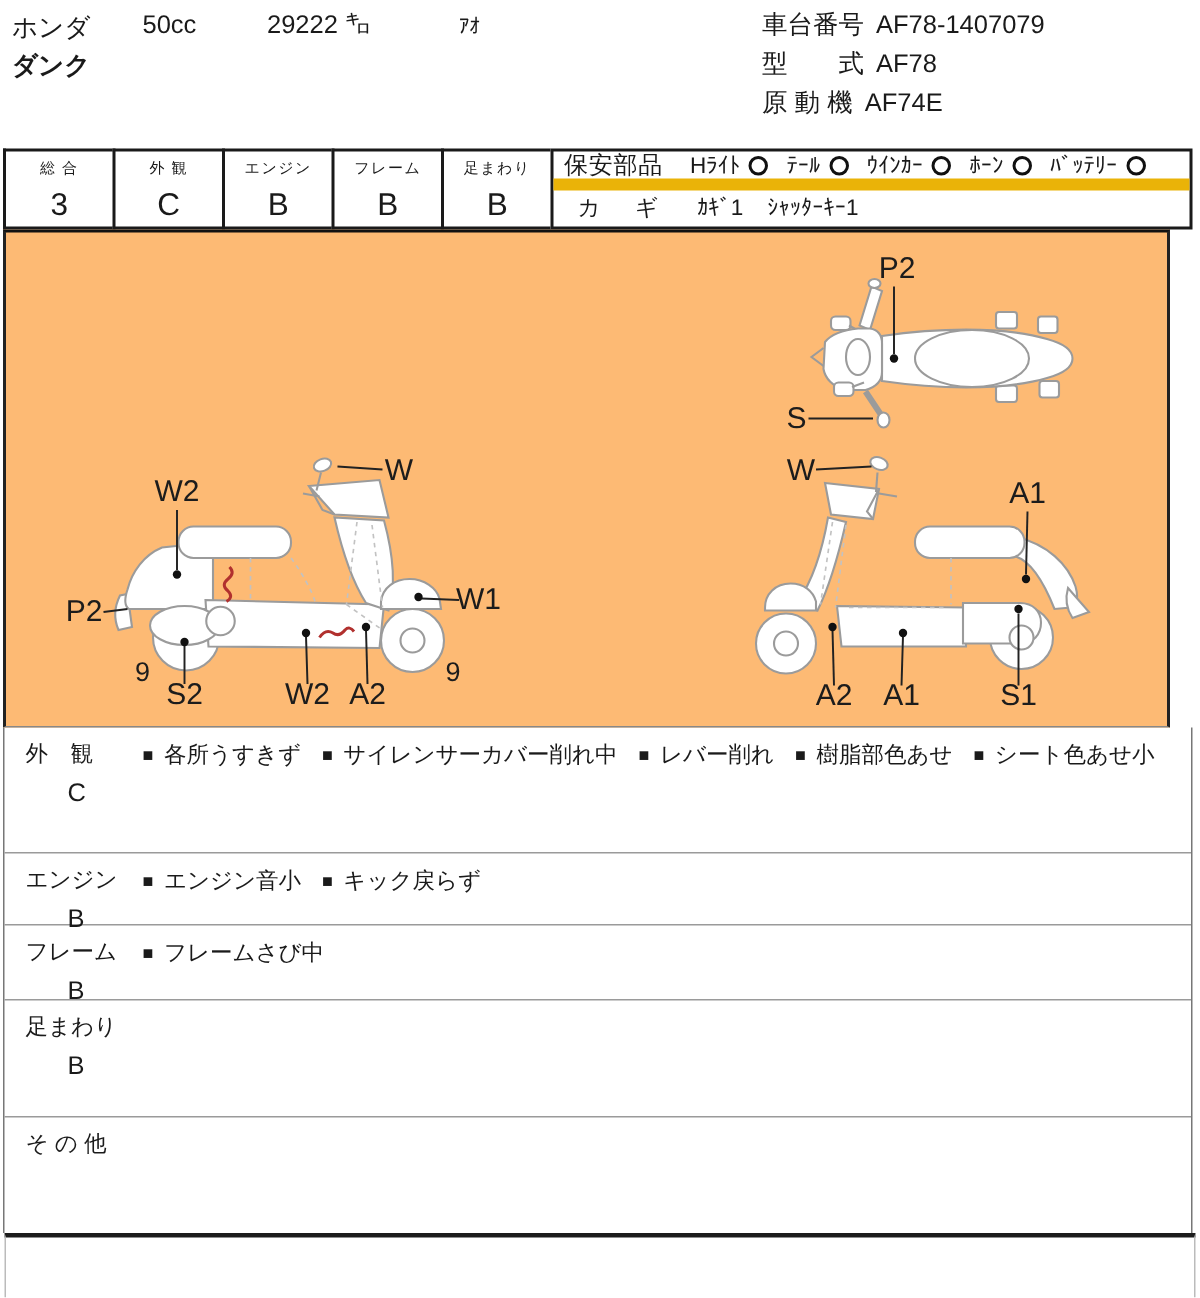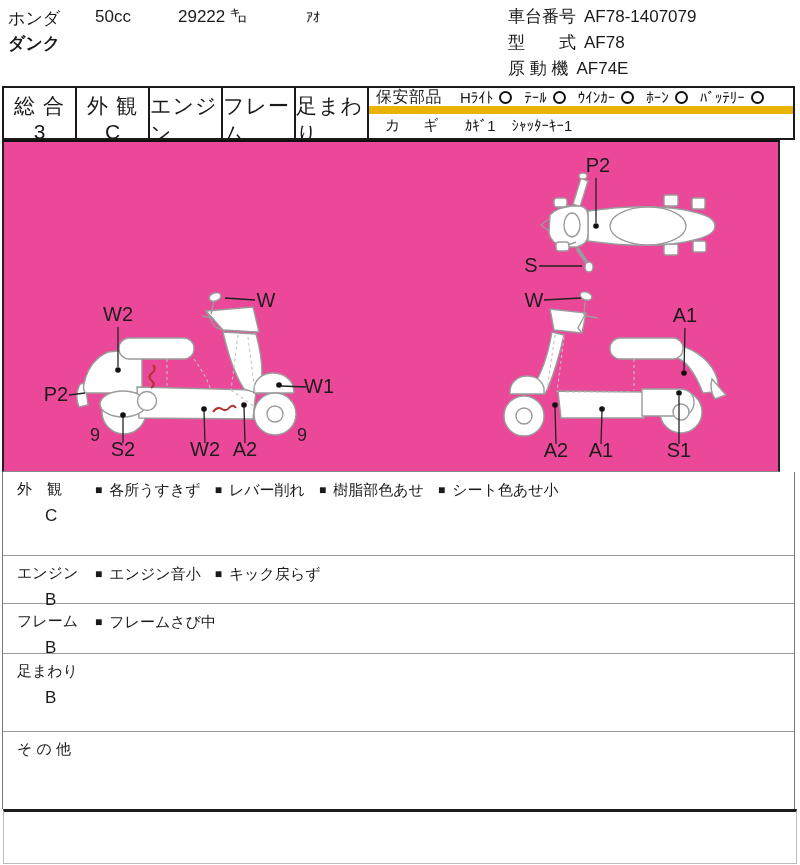--- a/index.html
+++ b/index.html
@@ -3,56 +3,56 @@
 <meta charset="utf-8">
 <style>
   * { margin:0; padding:0; box-sizing:border-box; }
   html,body { background:#fff; }
   .sheet {
     position:relative; width:800px; height:865px; background:#fff;
     font-family:"Liberation Sans","DejaVu Sans",sans-serif; color:#1a1a1a;
     overflow:hidden;
   }
   
-  .header { position:relative; height:86px; font-size:17px; }
+  .header { position:relative; height:99px; font-size:17px; }
   .header .pos { position:absolute; white-space:nowrap; }
   #h-maker  { left:8px;  top:7px; }
   #h-cc     { left:95px; top:7px; }
   #h-km     { left:178px;top:7px; }
   #h-color  { left:306px;top:9px; font-size:14px; }
   #h-model  { left:8px;  top:32px;font-weight:bold; }
   .h-right-row { left:508px; }
   #h-chassis { top:5px; }
   #h-type    { top:31px; }
   #h-engine  { top:57px; }
   .h-val { margin-left:8px; }
   
   .scorebar { display:flex; height:54px; margin:0 5px 0 2px; }
   .score-cells { display:flex; }
   .score-cell {
     width:73px; border:2px solid #1a1a1a; border-right:none;
     display:flex; flex-direction:column; align-items:center;
     justify-content:space-between; padding:4px 0 2px;
   }
-  .score-label { font-size:21px; letter-spacing:1px; }
+  .score-label { font-size:10px; letter-spacing:1px; }
   .score-value { font-size:21px; }
   .safety-box { flex:1; border:2px solid #1a1a1a; }
   .safety-row1 { height:26px; border-bottom:8px solid #eab308; display:flex; align-items:center; padding-left:7px; }
   .safety-title { font-size:16px; margin-right:6px; letter-spacing:0.5px; }
   #safety-items { display:flex; align-items:center; flex:1; }
   .safety-item { display:flex; align-items:center; gap:6px; margin-left:12px; font-size:15px; white-space:nowrap; }
   .circle-mark { width:13px; height:13px; border:2px solid #111; border-radius:50%; display:inline-block; }
   .safety-row2 { height:22px; display:flex; align-items:center; padding-left:16px; font-size:15px; }
   .keys-label { letter-spacing:4px; margin-right:22px; }
   .keys-val { margin-right:16px; white-space:nowrap; }
   
   .diagram-box {
     position:relative; height:332px; margin:0 20px 0 2px;
     border:2px solid #222; border-top:2px solid #111; border-bottom:1px solid #888;
-    background:#ec4899;
+    background:#fdba74;
   }
   .diagram-box svg { position:absolute; overflow:visible; }
   #svg-top   { left:498px; top:6px; }
   #svg-left  { left:38px;  top:138px; }
   #svg-right { left:478px; top:138px; }
   .dg-label { font-size:20px; fill:#1c1c1c; font-family:"Liberation Sans","DejaVu Sans",sans-serif; }
   .dg-label-s { font-size:18px; fill:#1c1c1c; font-family:"Liberation Sans","DejaVu Sans",sans-serif; }
   
   .notes { margin:0 5px 0 2px; border-left:1px solid #777; border-right:1px solid #777; }
   .note-row { display:flex; border-bottom:1px solid #9a9a9a; }
@@ -284,20 +284,21 @@
   </div>
 
   <div class="notes" id="notes-rows">
       <div class="note-row">
         <div class="note-head">
           <div class="note-label">外　観</div>
           <div class="note-grade">C</div>
         </div>
         <div class="note-items">
           <span class="note-item"><span class="bullet">■</span><span>各所うすきず</span></span>
+          <span class="note-item"><span class="bullet">■</span><span>サイレンサーカバー削れ中</span></span>
           <span class="note-item"><span class="bullet">■</span><span>レバー削れ</span></span>
           <span class="note-item"><span class="bullet">■</span><span>樹脂部色あせ</span></span>
           <span class="note-item"><span class="bullet">■</span><span>シート色あせ小</span></span>
         </div>
       </div>
       <div class="note-row">
         <div class="note-head">
           <div class="note-label">エンジン</div>
           <div class="note-grade">B</div>
         </div>

